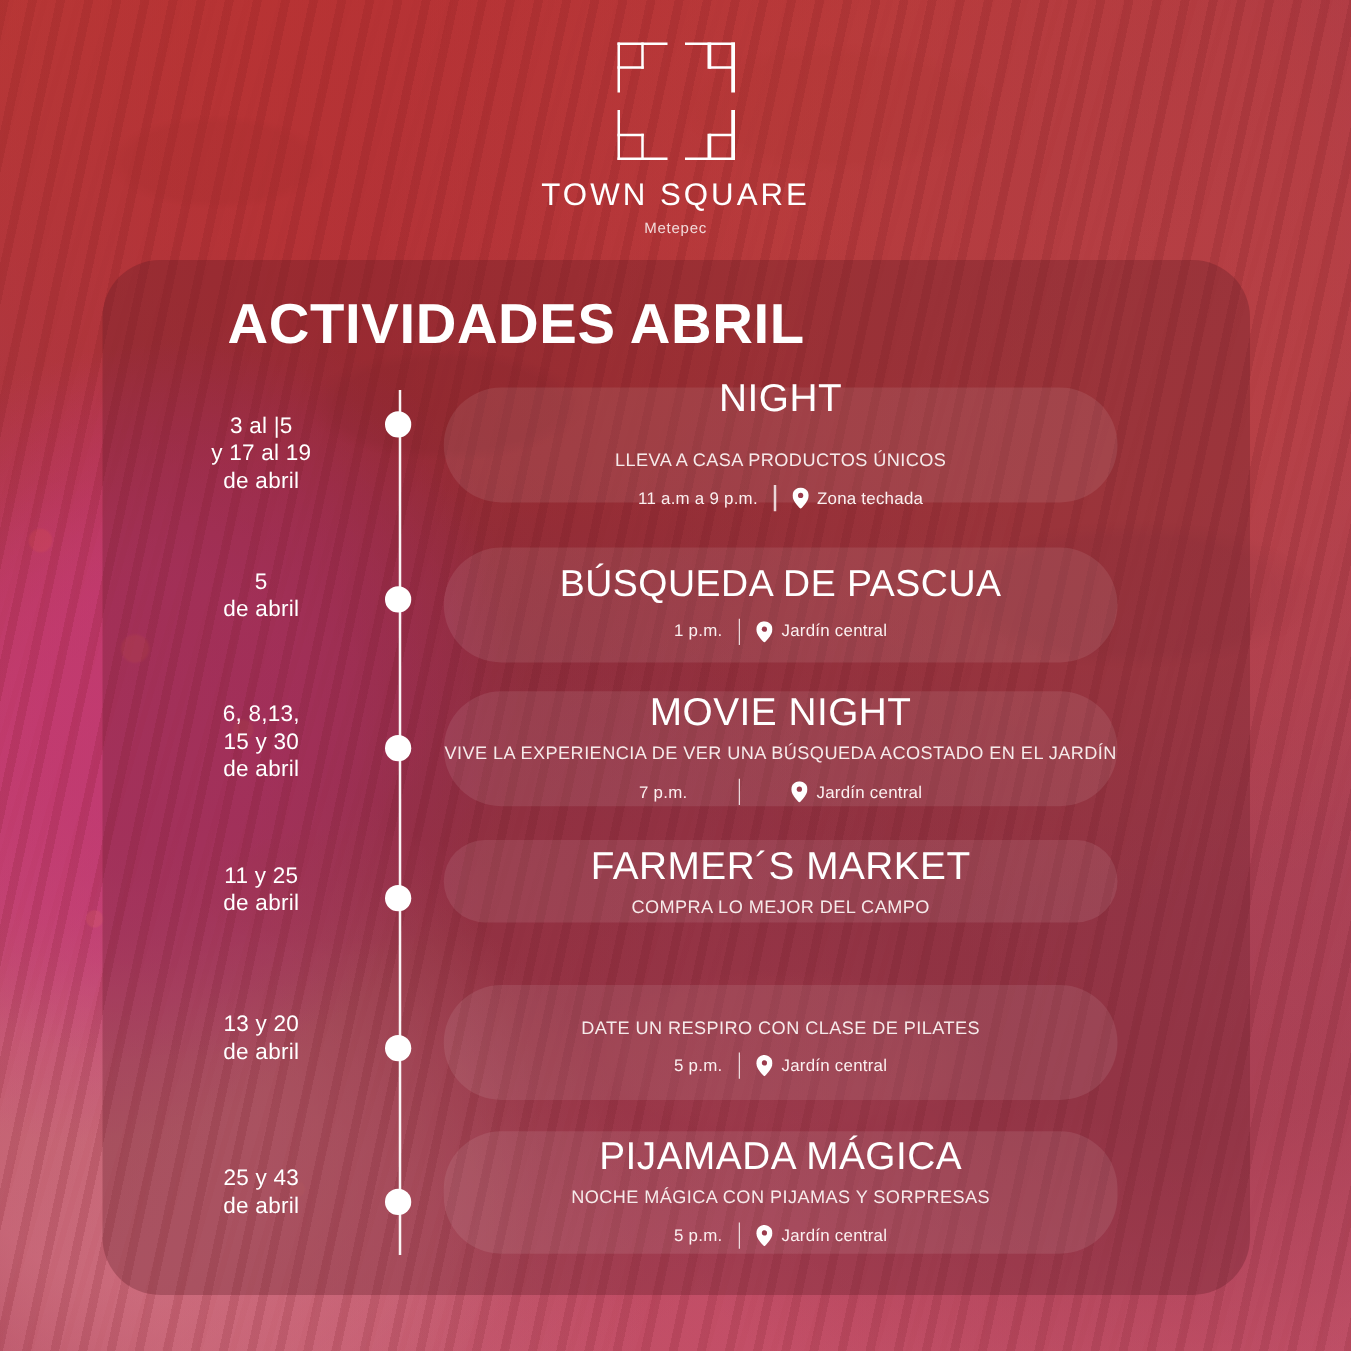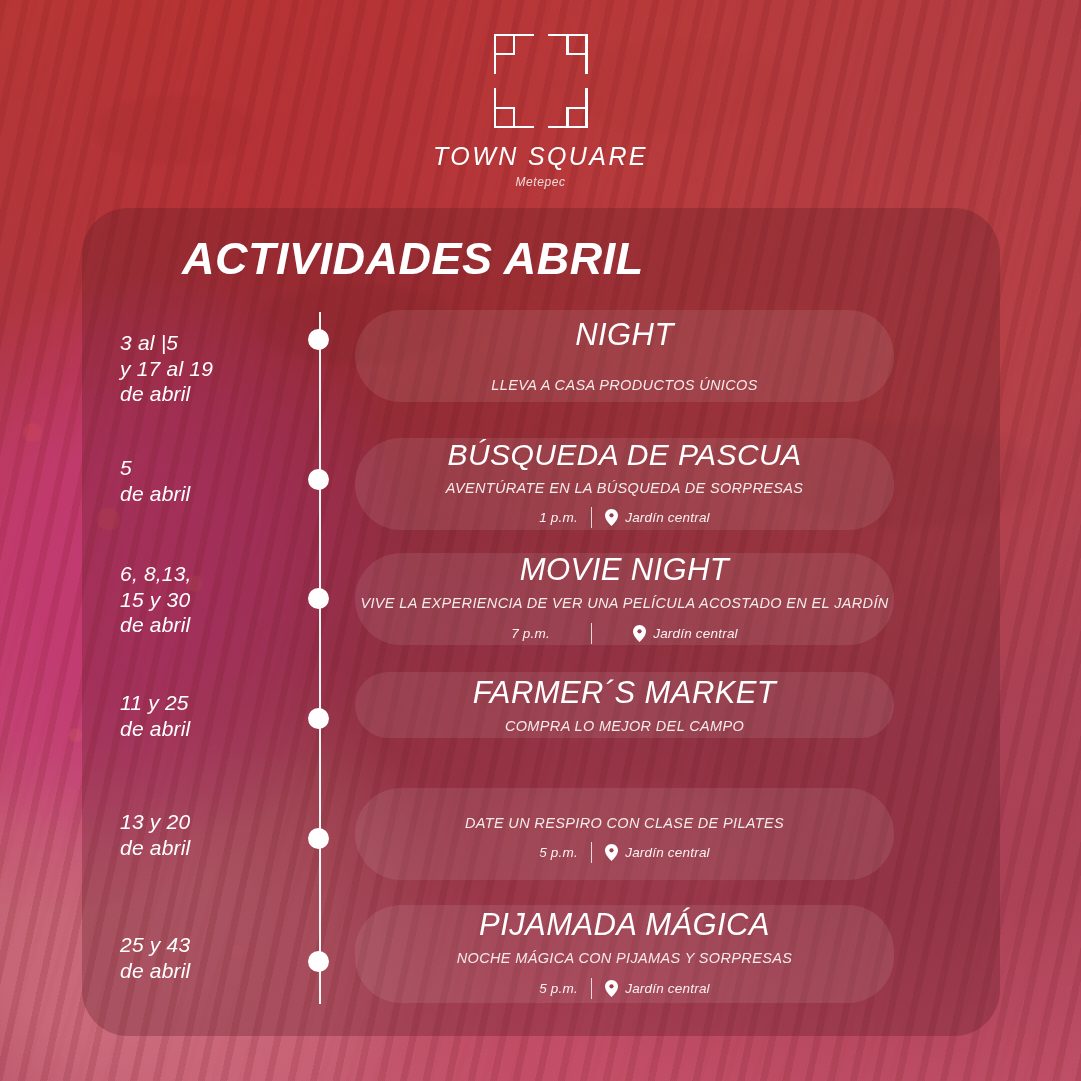--- a/index.html
+++ b/index.html
@@ -9,21 +9,20 @@
     overflow:hidden;
     font-family:"Liberation Sans", sans-serif;
   }
 
   
   #poster{
     position:relative;
     width:1081px; height:1081px;
     background:#1d4ed8;
     overflow:hidden;
-    font-style:italic;
     -webkit-font-smoothing:antialiased;
   }
 
   
   .bg-layer{ position:absolute; inset:0; }
 
   .bg-base{
     background:
       radial-gradient(circle at 12% 52%, rgba(205,62,140,.85) 0 9%, rgba(205,62,140,0) 26%),
       radial-gradient(circle at 6%  60%, rgba(214,76,150,.80) 0 7%, rgba(214,76,150,0) 22%),
@@ -140,22 +139,22 @@
     z-index:6;
   }
 
   
   .rows{ position:absolute; left:0; top:0; width:1081px; height:1081px; z-index:7; }
 
   .row{ position:absolute; left:0; width:1081px; }
 
   .date{
     position:absolute; left:120px; width:178px;
-    text-align:left;
-    color:#fff; font-size:21px; line-height:1.22;
+    text-align:center;
+    color:#fff; font-size:18px; line-height:1.22;
     font-weight:400; letter-spacing:.2px;
   }
 
   .dot{
     position:absolute; left:308px;
     width:21px; height:21px; border-radius:50%;
     background:#fff;
   }
 
   .card{
@@ -248,31 +247,41 @@
       <div class="row" style="top: 0px;">
         <div class="date" style="top: 330px;">
           <div>3 al |5</div>
           <div>y 17 al 19</div>
           <div>de abril</div>
         </div>
         <div class="dot" style="top: 329px;"></div>
         <div class="card" style="top: 310px; height: 92px;">
           <div class="card-title" style="font-size: 31px;">NIGHT</div>
           <div class="card-sub" style="margin-top: 28px;">LLEVA A CASA PRODUCTOS ÚNICOS</div>
+          <div class="card-meta" style="margin-top: 12px;">
+            <span class="meta-time">11 a.m a 9 p.m.</span>
+            <span class="meta-div"></span>
+            <span class="meta-place">
+              <svg class="pin" viewBox="0 0 13 17">
+                <path d="M6.5 0C2.9 0 0 2.9 0 6.5C0 11.3 6.5 17 6.5 17S13 11.3 13 6.5C13 2.9 10.1 0 6.5 0Z" fill="#ffffff"></path>
+                <circle cx="6.5" cy="6.3" r="2.1" fill="#9a3a4c"></circle>
+              </svg>
+              <span class="meta-place-text">Zona techada</span>
+            </span>
+          </div>
         </div>
       </div>
       <div class="row" style="top: 0px;">
         <div class="date" style="top: 455px;">
           <div>5</div>
           <div>de abril</div>
         </div>
         <div class="dot" style="top: 469px;"></div>
         <div class="card" style="top: 438px; height: 92px;">
           <div class="card-title" style="font-size: 30px;">BÚSQUEDA DE PASCUA</div>
-          <div class="card-sub" style="margin-top: 11px;">AVENTÚRATE EN LA BÚSQUEDA DE SORPRESAS</div>
           <div class="card-meta" style="margin-top: 12px;">
             <span class="meta-time">1 p.m.</span>
             <span class="meta-div"></span>
             <span class="meta-place">
               <svg class="pin" viewBox="0 0 13 17">
                 <path d="M6.5 0C2.9 0 0 2.9 0 6.5C0 11.3 6.5 17 6.5 17S13 11.3 13 6.5C13 2.9 10.1 0 6.5 0Z" fill="#ffffff"></path>
                 <circle cx="6.5" cy="6.3" r="2.1" fill="#9a3a4c"></circle>
               </svg>
               <span class="meta-place-text">Jardín central</span>
             </span>
@@ -281,21 +290,21 @@
       </div>
       <div class="row" style="top: 0px;">
         <div class="date" style="top: 561px;">
           <div>6, 8,13,</div>
           <div>15 y 30</div>
           <div>de abril</div>
         </div>
         <div class="dot" style="top: 588px;"></div>
         <div class="card" style="top: 553px; height: 92px;">
           <div class="card-title" style="font-size: 31px;">MOVIE NIGHT</div>
-          <div class="card-sub" style="margin-top: 11px;">VIVE LA EXPERIENCIA DE VER UNA PELÍCULA ACOSTADO EN EL JARDÍN</div>
+          <div class="card-sub" style="margin-top: 11px;">VIVE LA EXPERIENCIA DE VER UNA BÚSQUEDA ACOSTADO EN EL JARDÍN</div>
           <div class="card-meta" style="margin-top: 12px; gap: 28px;">
             <span class="meta-time">7 p.m.</span>
             <span class="meta-div"></span>
             <span class="meta-place">
               <svg class="pin" viewBox="0 0 13 17">
                 <path d="M6.5 0C2.9 0 0 2.9 0 6.5C0 11.3 6.5 17 6.5 17S13 11.3 13 6.5C13 2.9 10.1 0 6.5 0Z" fill="#ffffff"></path>
                 <circle cx="6.5" cy="6.3" r="2.1" fill="#9a3a4c"></circle>
               </svg>
               <span class="meta-place-text">Jardín central</span>
             </span>

